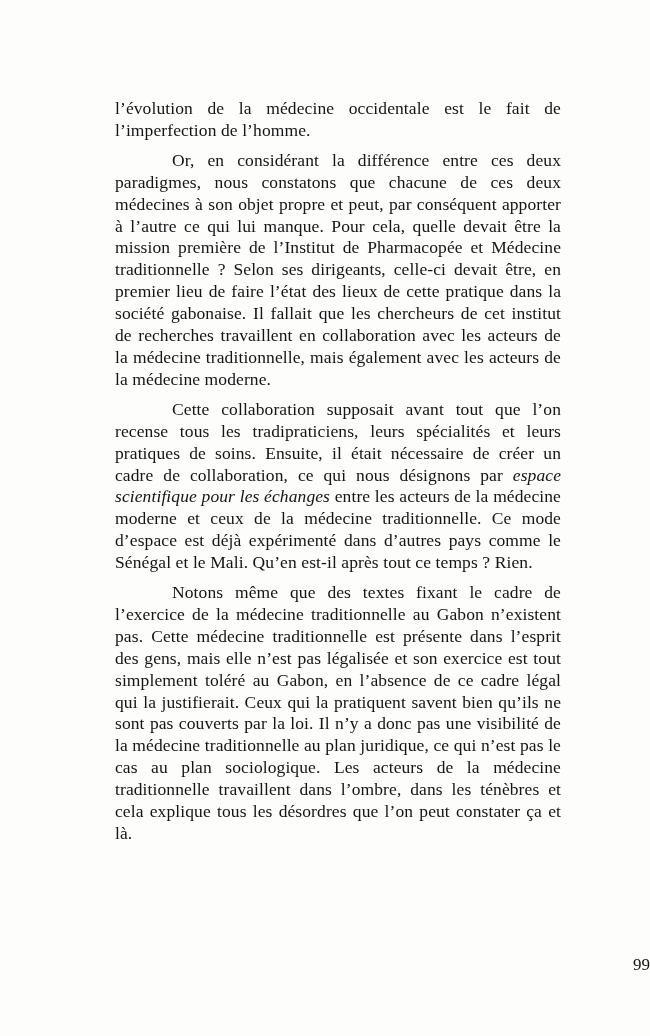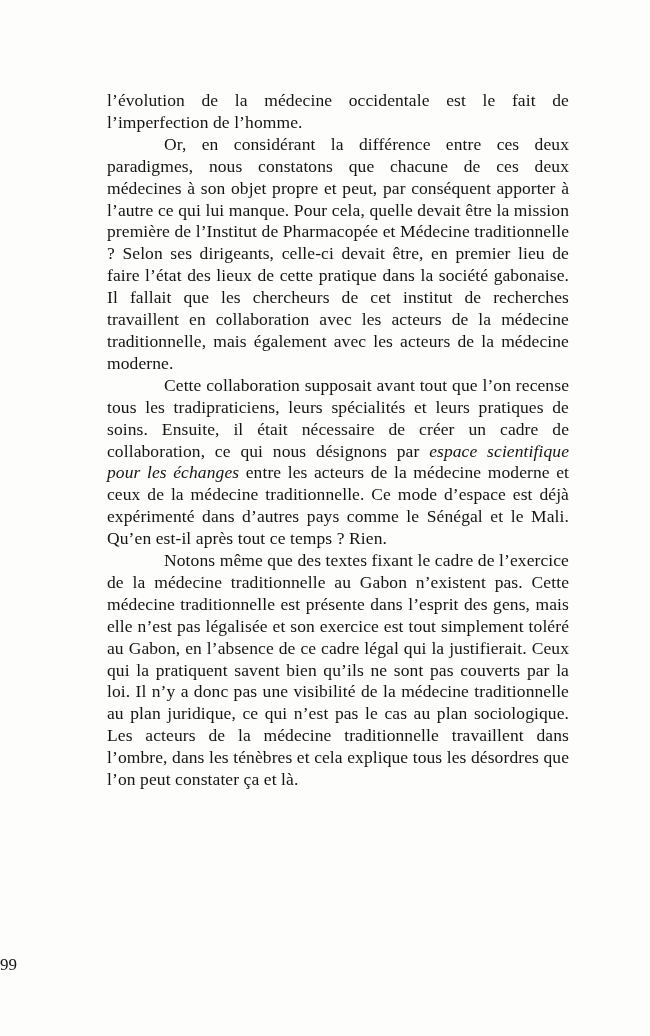--- a/index.html
+++ b/index.html
@@ -20,35 +20,35 @@
     position: absolute;
     left: 107px;
     top: 90px;
     width: 462px;
     text-align: justify;
     font-size: 17.5px;
     line-height: 21.9px;
     letter-spacing: 0.1px;
   }
   .para {
-    margin: 0;
+    margin: 8px;
     text-indent: 57px;
   }
   .para.first {
     text-indent: 0;
   }
   .run-italic {
     font-style: italic;
   }
   .page-number {
     position: absolute;
     top: 955px;
     left: 0;
     width: 100%;
-    text-align: left;
+    text-align: right;
     font-size: 17px;
     color: #141414;
   }
 </style>
 </head>
 <body>
 
 <div class="page">
   <div class="text-block">
 

